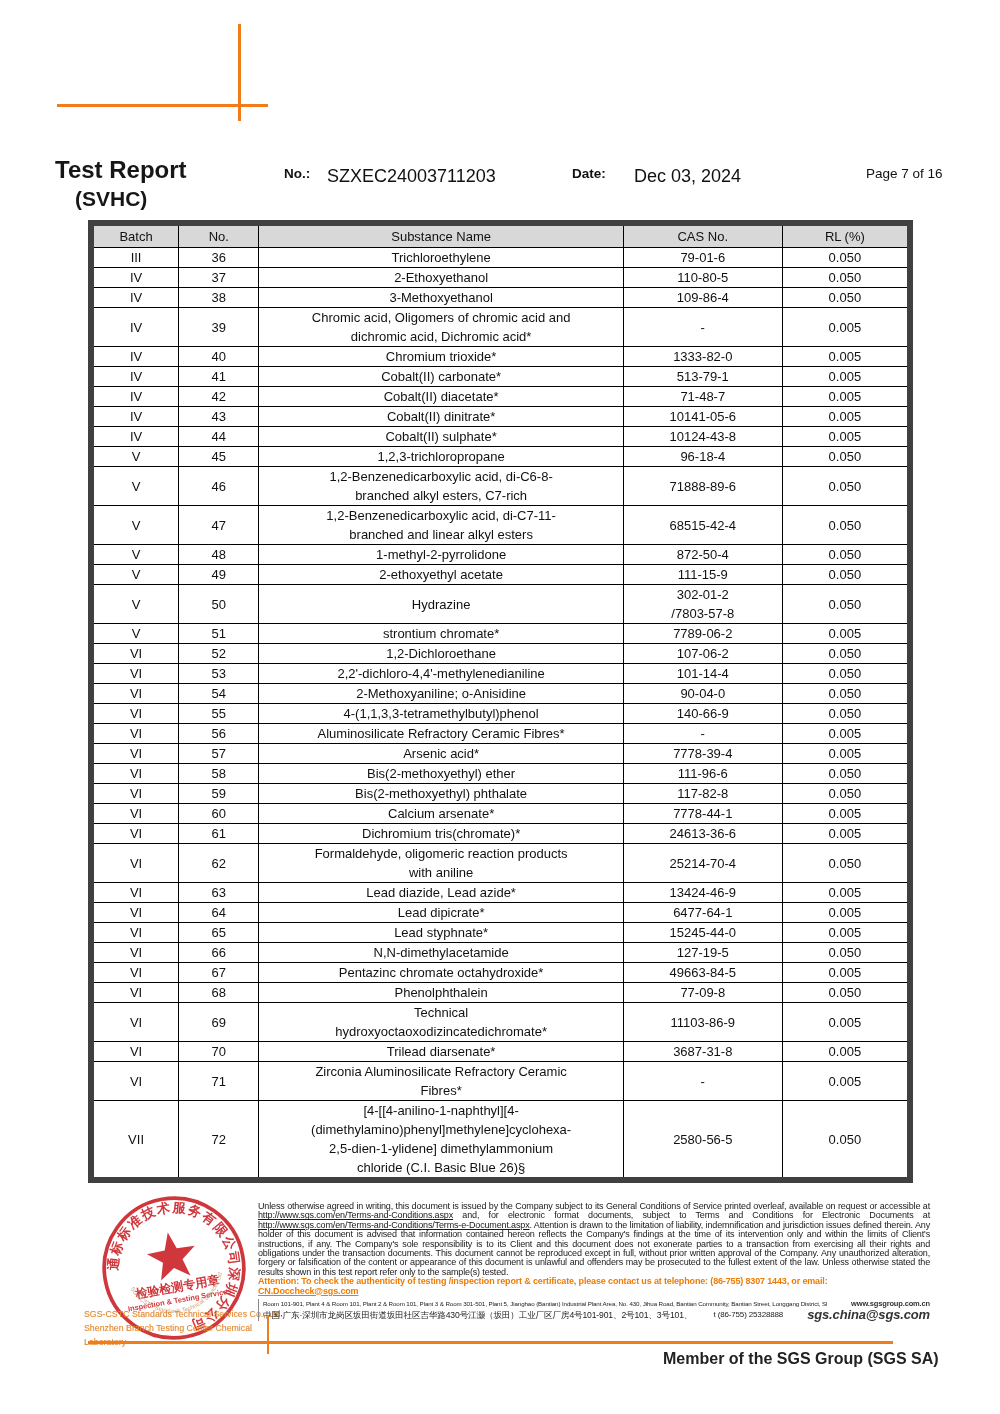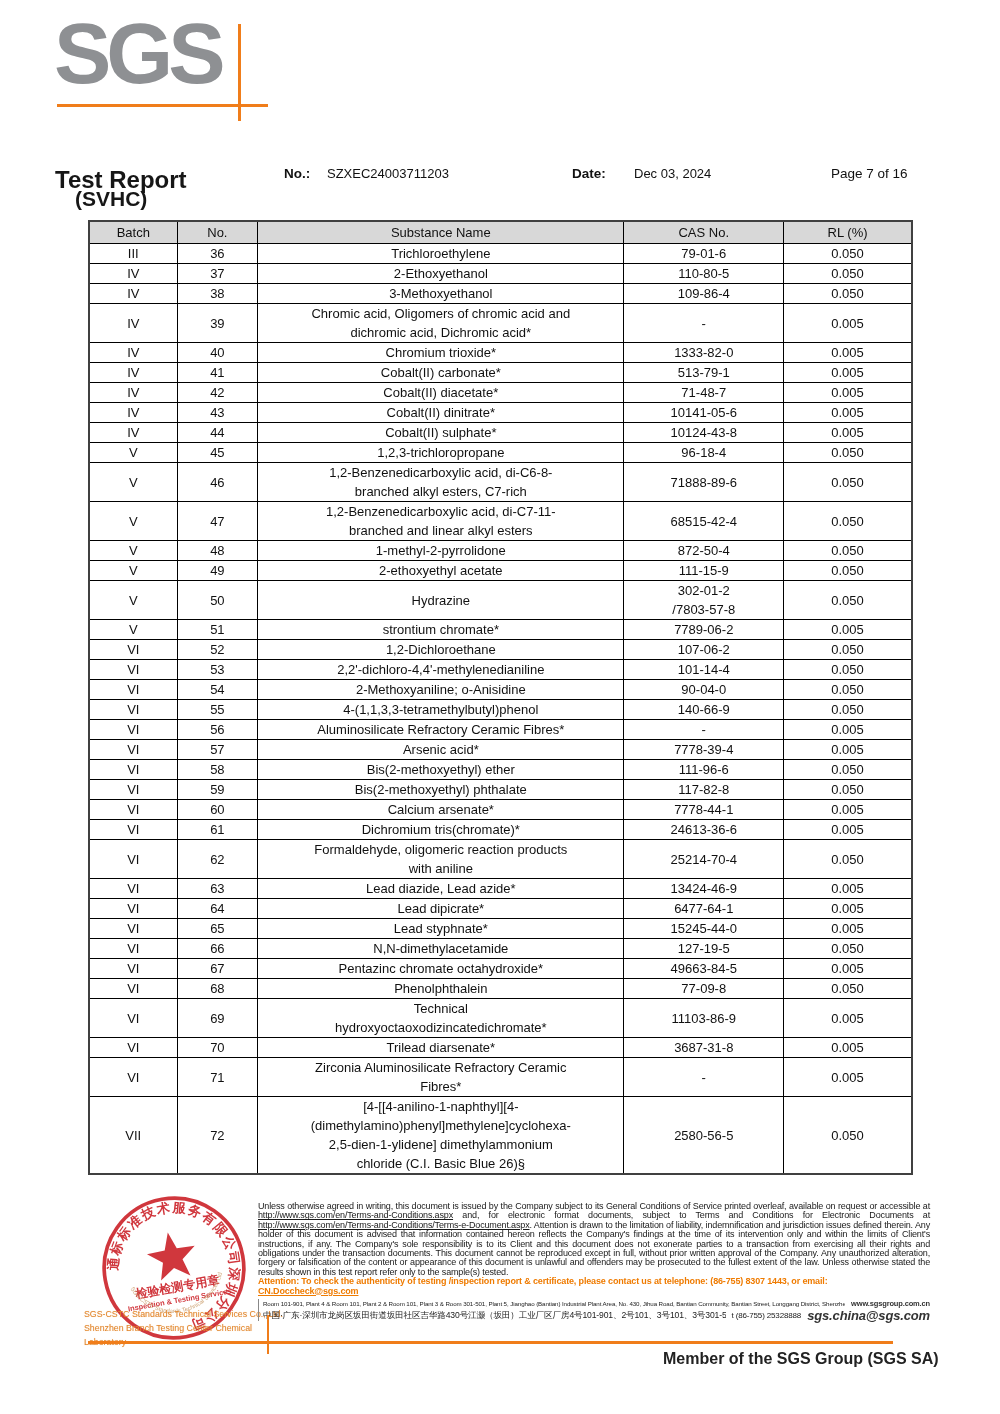--- a/index.html
+++ b/index.html
@@ -7,72 +7,71 @@
     position:relative;width:1000px;height:1414px;background:#ffffff;
     font-family:"Liberation Sans","DejaVu Sans",sans-serif;color:#111;overflow:hidden;
   }
   
   .logo{
     position:absolute;left:54px;top:10px;font-weight:700;font-size:86px;line-height:1;
     color:#8e9093;letter-spacing:-5px;
   }
   .logo-hline{position:absolute;left:57px;top:104px;width:211px;height:3px;background:#f07d1a;}
   .logo-vline{position:absolute;left:238px;top:24px;width:3px;height:97px;background:#f07d1a;}
-  .report-title{position:absolute;left:55px;top:166px;font-size:24px;font-weight:700;color:#161616;text-align:right;}
+  .report-title{position:absolute;left:55px;top:156px;font-size:24px;font-weight:700;color:#161616;text-align:right;}
   .report-subtitle{position:absolute;left:75px;top:187px;font-size:21px;font-weight:700;color:#161616;}
   .hdr-lbl{position:absolute;top:166px;font-size:13.5px;font-weight:700;}
-  .hdr-val{position:absolute;top:166px;font-size:13px;}
+  .hdr-val{position:absolute;top:166px;font-size:18px;}
   .no-lbl{left:284px;} .no-val{left:327px;}
   .date-lbl{left:572px;} .date-val{left:634px;}
-  .page-num{position:absolute;top:166px;left:831px;font-size:13.5px;}
+  .page-num{position:absolute;top:166px;left:866px;font-size:13.5px;}
   
   .svhc-table{
     position:absolute;left:88px;top:220px;width:825px;
-    border-collapse:collapse;border:2px solid #404040;font-size:13px;line-height:19px;
+    border-collapse:collapse;border:6px solid #404040;font-size:13px;line-height:19px;
   }
   .svhc-table th,.svhc-table td{
     border:1px solid #000;text-align:center;vertical-align:middle;padding:0 3px;
     font-weight:400;
   }
   .svhc-table thead th{background:#d8d8d8;height:21px;}
   .svhc-table td{height:19px;}
   .c-substance,.c-cas{white-space:pre-line;}
   
   .footer-text{
     position:absolute;left:258px;top:1202px;width:672px;
     font-size:9px;line-height:9.4px;text-align:justify;color:#1a1a1a;letter-spacing:-0.15px;
   }
   .footer-text .u{text-decoration:underline;}
   .attention{
     margin-top:0;color:#ef7b00;font-weight:700;text-align:left;
   }
   .addr-block{
     margin-top:3px;border-left:1px solid #888;padding-left:4px;color:#222;
   }
-  .addr-row{display:flex;align-items:flex-end;gap:6px;}
+  .addr-row{display:flex;align-items:center;gap:24px;}
   .addr-en{flex:1;font-size:6.2px;letter-spacing:-0.1px;white-space:nowrap;overflow:hidden;}
   .website{font-size:7.5px;font-weight:700;color:#333;}
   .addr-cn{flex:1;font-size:8.6px;white-space:nowrap;overflow:hidden;margin-top:3px;}
   .phone{font-size:8px;} .email2{font-size:13px;font-weight:700;color:#333;font-style:italic;}
   .rule-bottom{position:absolute;left:88px;top:1341px;width:805px;height:3px;background:#f07d1a;}
   .vline-bottom{position:absolute;left:267px;top:1315px;width:2px;height:39px;background:#f07d1a;}
   .member-line{position:absolute;left:663px;top:1350px;font-size:16px;font-weight:700;color:#222;}
   
   .stamp{position:absolute;left:100px;top:1194px;width:148px;height:148px;opacity:.9;transform:rotate(-10deg);}
   .company-lines{
     position:absolute;left:84px;top:1307px;width:210px;color:#e2862c;font-size:8.8px;line-height:14px;
     text-shadow:0 0 1px rgba(226,134,44,.35);
   }
 </style>
 </head>
 <body>
 
 <div class="page">
 
-  <div class="logo">SGS</div>
   <div class="logo-hline"></div>
   <div class="logo-vline"></div>
 
   <div class="report-title">Test Report</div>
   <div class="report-subtitle">(SVHC)</div>
   <span class="hdr-lbl no-lbl">No.:</span>
   <span class="hdr-val no-val">SZXEC24003711203</span>
   <span class="hdr-lbl date-lbl">Date:</span>
   <span class="hdr-val date-val">Dec 03, 2024</span>
   <span class="page-num">Page 7 of 16</span>

